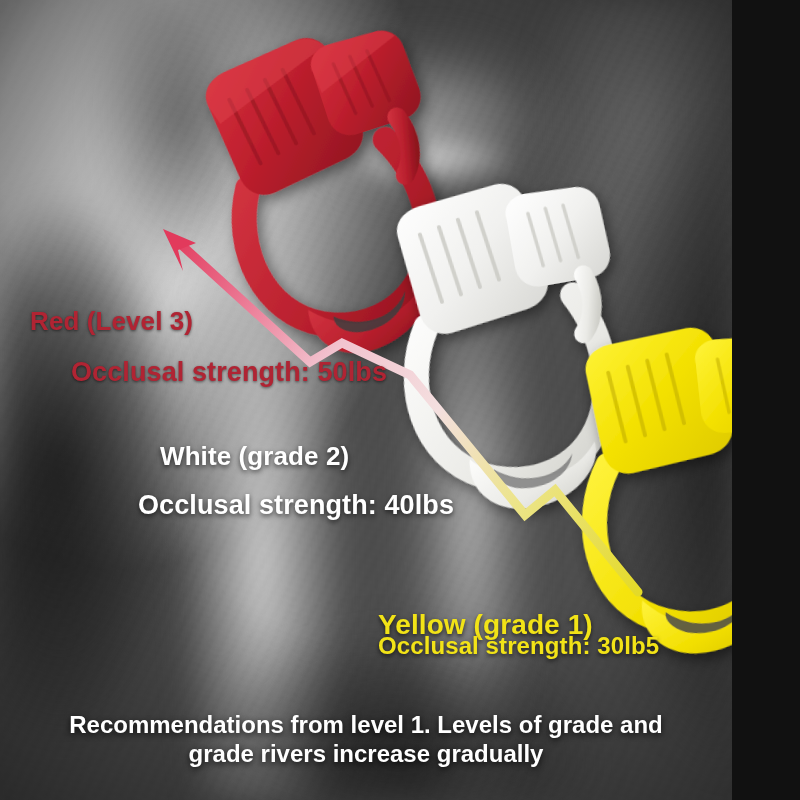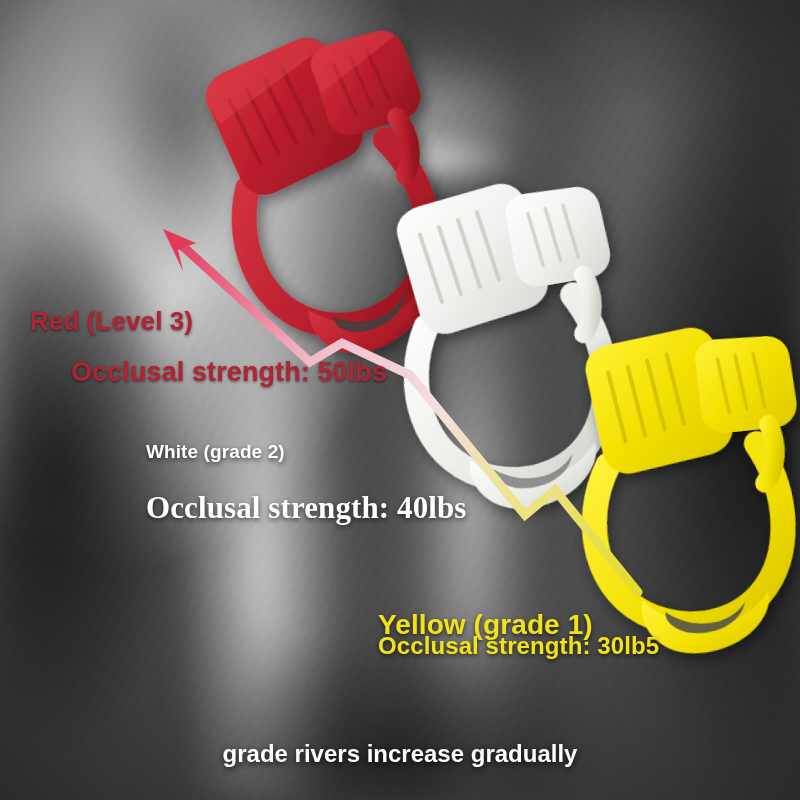--- a/index.html
+++ b/index.html
@@ -2,21 +2,21 @@
 <html><head>
 <meta charset="utf-8">
 <style>
   html,body{margin:0;padding:0;background:#111;}
   body{
     font-family:"Liberation Sans", sans-serif;
     -webkit-font-smoothing:antialiased;
   }
   #poster{
     position:relative;
-    width:800px;height:800px;
+    width:732px;height:800px;
     overflow:hidden;
     background:#3a3a3a;
   }
 
   
   .bg-layer{position:absolute;inset:0;}
 
   .bg-base{
     background:
       radial-gradient(ellipse 300px 420px at 120px 150px, #e9e9e9 0%, #cfcfcf 40%, #8e8e8e 72%, #4e4e4e 100%),
@@ -62,22 +62,22 @@
   svg.overlay{position:absolute;inset:0;width:800px;height:800px;}
 
   
   .lbl{position:absolute;white-space:nowrap;font-weight:700;letter-spacing:.1px;}
   .lbl-red{color:#b02433;text-shadow:0 1px 3px rgba(0,0,0,.55);}
   .lbl-white{color:#ffffff;text-shadow:0 2px 5px rgba(0,0,0,.65);}
   .lbl-yellow{color:#f2e317;text-shadow:0 2px 4px rgba(0,0,0,.65);}
 
   #red-title   {left:30px; top:306px; font-size:26px;}
   #red-sub     {left:30px; top:357px; font-size:27px;margin-left:41px;}
-  #white-title {left:146px;top:441px; font-size:19px;}
-  #white-sub   {left:146px;top:490px; font-size:31px;font-family:Liberation Serif, serif;}
+  #white-title {left:160px;top:441px; font-size:26px;}
+  #white-sub   {left:138px;top:490px; font-size:27px;}
   #yellow-title{left:378px;top:609px; font-size:28px;}
   #yellow-sub  {left:378px;top:632px; font-size:24px;}
 
   #caption{
     position:absolute;left:0;right:0;top:710px;
     text-align:center;color:#fff;font-weight:700;font-size:24px;line-height:29px;
     text-shadow:0 2px 6px rgba(0,0,0,.8);
     padding:0 46px;
   }
 </style>
@@ -246,17 +246,17 @@
   <div class="lbl lbl-red" id="red-title">Red (Level 3)</div>
   <div class="lbl lbl-red" id="red-sub">Occlusal strength: 50lbs</div>
 
   <div class="lbl lbl-white" id="white-title">White (grade 2)</div>
   <div class="lbl lbl-white" id="white-sub">Occlusal strength: 40lbs</div>
 
   <div class="lbl lbl-yellow" id="yellow-title">Yellow (grade 1)</div>
   <div class="lbl lbl-yellow" id="yellow-sub">Occlusal strength: 30lb5</div>
 
   <div id="caption">
-    <br>
+    <span>Recommendations from level 1. Levels of grade and</span><br>
     <span>grade rivers increase gradually</span>
   </div>
 
 </div>
 
 </body></html>

